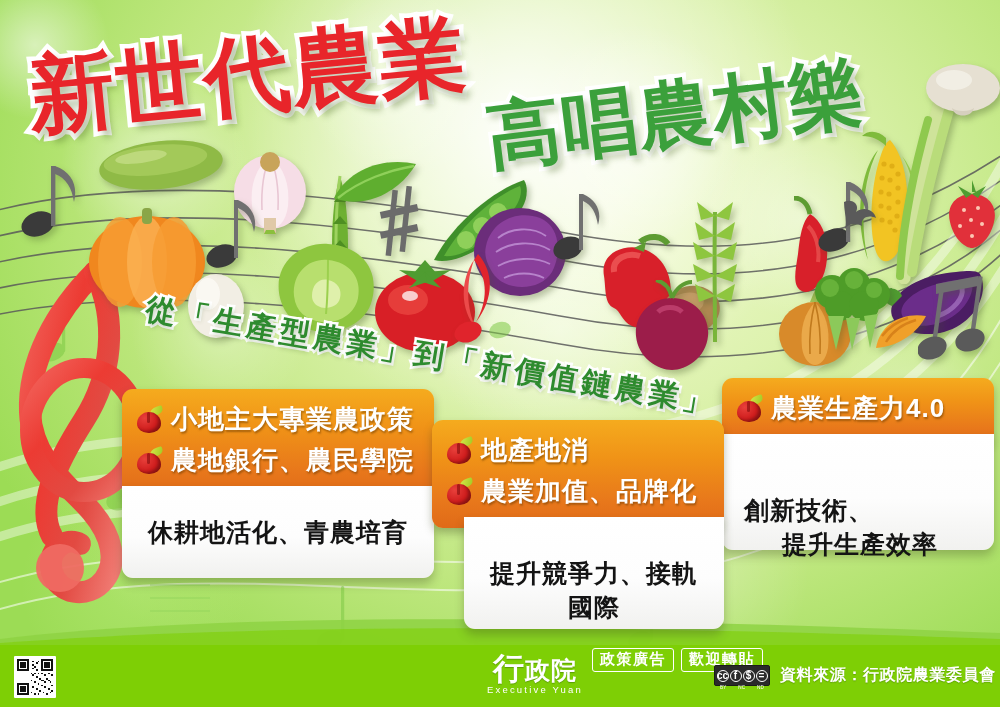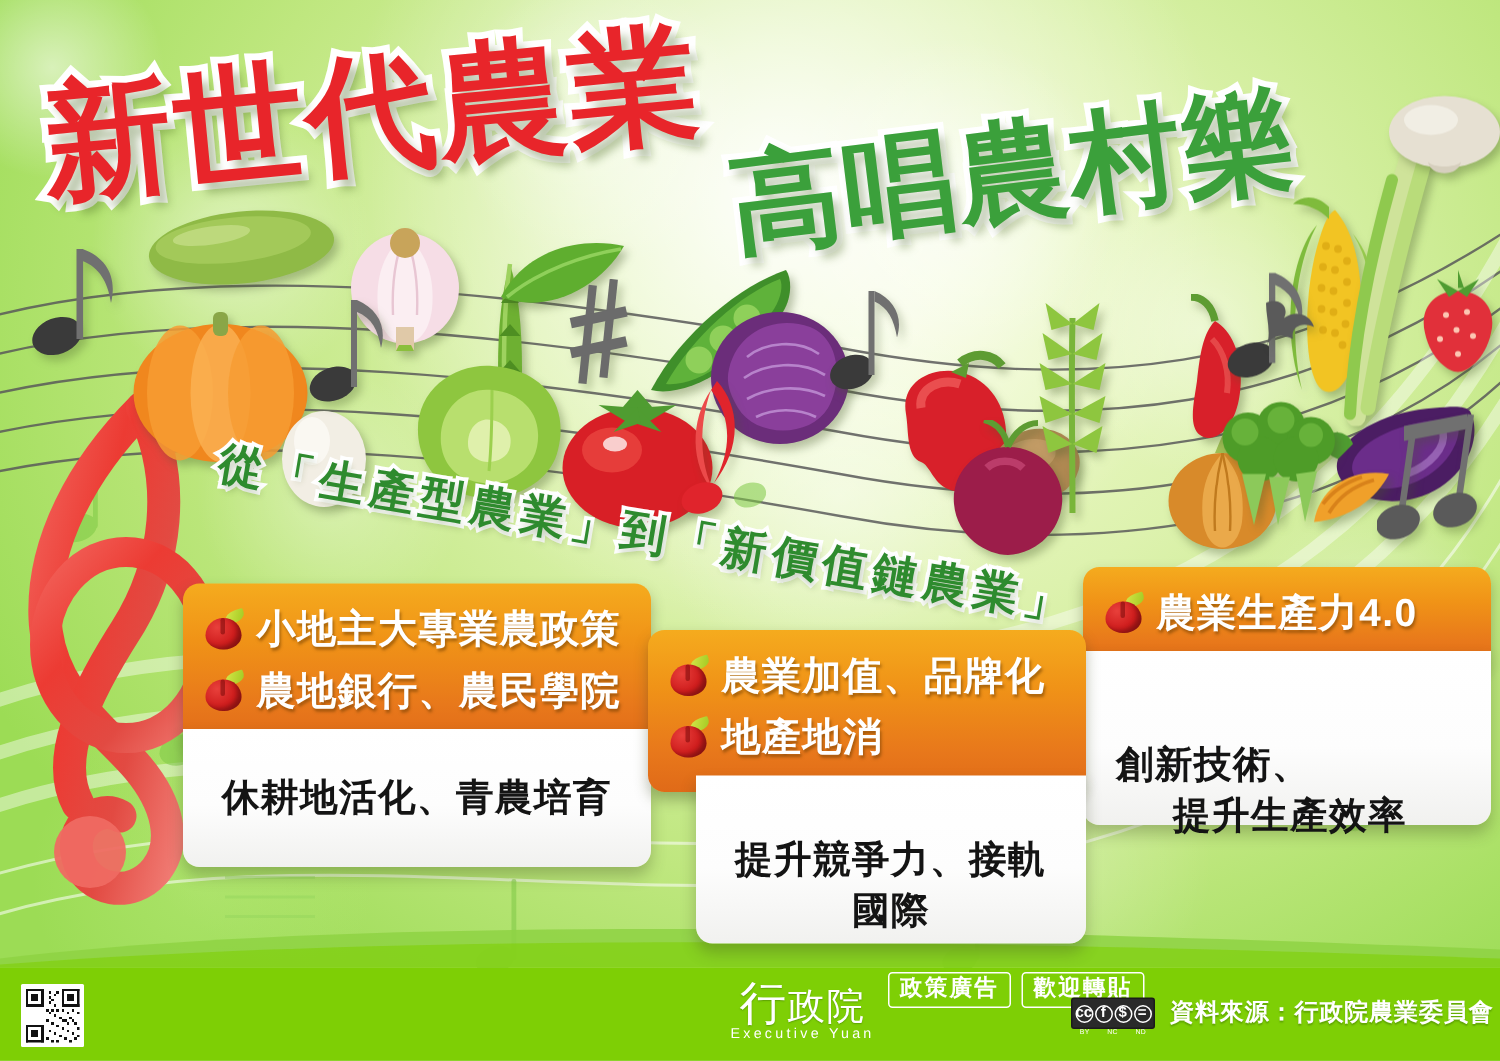--- a/index.html
+++ b/index.html
@@ -131,21 +131,21 @@
     background:#7ecf05;
     display:flex; align-items:center;
   }
   .qr{
     position:absolute; left:14px; top:11px; width:42px; height:42px;
     background:#fff; padding:3px; border-radius:1px;
   }
   .qr svg{ display:block; }
   .gov-logo{ position:absolute; left:480px; top:8px; width:110px; text-align:center; color:#fff; }
   .gov-cn{
-    font-size:25px; font-weight:normal; line-height:1; letter-spacing:1px;
+    font-size:25px; font-weight:bold; line-height:1; letter-spacing:1px;
     text-shadow:0 1px 1px rgba(40,90,0,.4);
   }
   .gov-cn .big{ font-size:31px; }
   .gov-en{ font-size:9.5px; letter-spacing:2.2px; margin-top:0; }
   .tagbox{
     border:1.5px solid #ffffff; border-radius:3px;
     color:#fff; font-size:15px; font-weight:bold; letter-spacing:1.5px;
     padding:2px 7px 3px 7px; line-height:1.1;
   }
   .tags{ position:absolute; left:592px; top:3px; display:flex; gap:7px; align-items:center; }
@@ -542,29 +542,29 @@
   </div>
 
   <div class="card" id="card-2">
     <div class="head">
       <div class="bullet-row">
         <span class="apple">
             <i class="leaf"></i>
             <i class="body"></i>
             <i class="dent"></i>
           </span>
-        <span class="bullet-text">農業加值、品牌化</span>
+        <span class="bullet-text">地產地消</span>
       </div>
       <div class="bullet-row">
         <span class="apple">
             <i class="leaf"></i>
             <i class="body"></i>
             <i class="dent"></i>
           </span>
-        <span class="bullet-text">地產地消</span>
+        <span class="bullet-text">農業加值、品牌化</span>
       </div>
     </div>
     <div class="caption">提升競爭力、接軌國際</div>
   </div>
 
   <div class="card" id="card-3">
     <div class="head">
       <div class="bullet-row">
         <span class="apple">
             <i class="leaf"></i>

